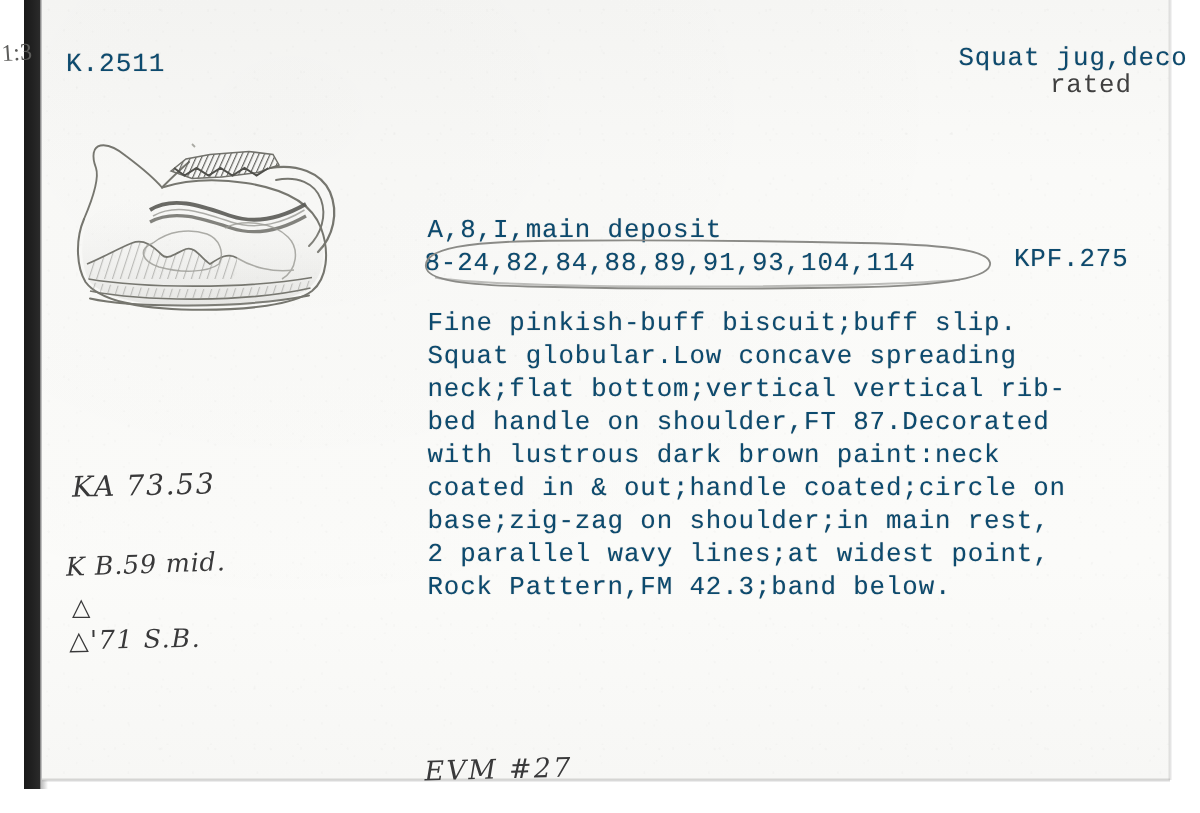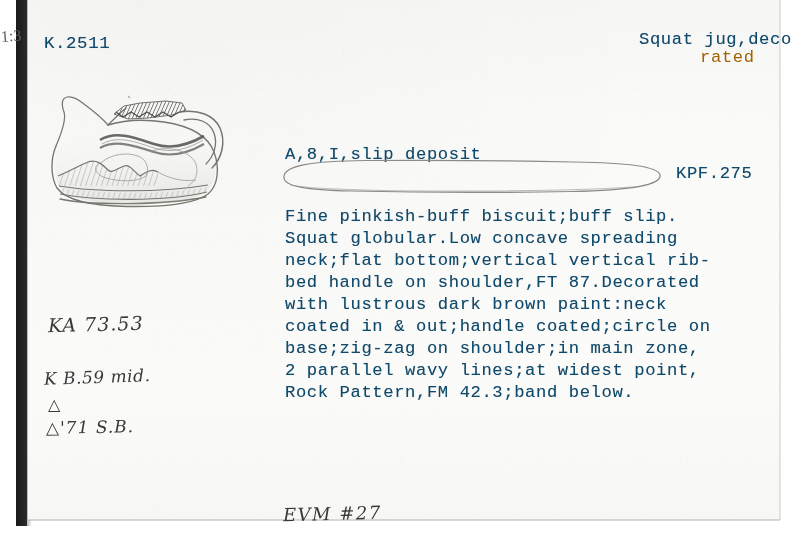--- a/index.html
+++ b/index.html
@@ -105,21 +105,21 @@
 
   #title-block {
     left: 596px; top: 31px;
     line-height: 17px;
     font-size: 17.2px;
     margin-left: 43px;
   }
   #title-line-2 {
     position:absolute; left: 700px; top: 48px;
     font-size: 17.2px;
-    color:#a16207;
+    color:#404040;
     letter-spacing:.6px;
     font-family: "Liberation Mono", "DejaVu Sans Mono", monospace;
     white-space: pre;
   }
 
   #dimensions-block { left: 285px; top: 78px; }
   #deposit-line { left: 285px; top: 144px; }
   #kpf-number  { left: 676px; top: 144px; margin-top: 19px; }
   #sherd-numbers { left: 283px; top: 166px; }
   #scale-note {
@@ -174,38 +174,39 @@
   <div class="card"></div>
   <div class="card-bottom-edge"></div>
   <div class="card-right-edge"></div>
 
   <div class="tw" id="catalogue-number">K.2511</div>
 
   <div class="tw" id="title-block">Squat jug,deco</div>
   <div id="title-line-2">rated</div>
 
 
-  <div class="tw" id="deposit-line">A,8,I,slip deposit</div>
+  <div class="tw" id="deposit-line">A,8,I,main deposit</div>
   <div class="tw" id="kpf-number">KPF.275</div>
+  <div class="tw" id="sherd-numbers">8-24,82,84,88,89,91,93,104,114</div>
 
   <svg id="sherd-ellipse" viewBox="0 0 392 36">
     <path d="M10,20 C8,7 40,3 92,2.5 C150,2 232,2.5 300,4 C352,5 384,8 386,17
              C388,27 356,32.5 298,33.5 C230,34.8 140,34.5 78,33 C30,31.8 11,28 10,20 Z"></path>
     <path d="M16,27 C40,31.5 120,33.2 200,33 C268,32.8 330,31.5 366,28.5" opacity=".55"></path>
   </svg>
 
   <div id="scale-note">1:3</div>
 
   <div class="tw" id="description-block"><span>Fine pinkish-buff biscuit;buff slip.</span>
 <span>Squat globular.Low concave spreading</span>
 <span>neck;flat bottom;vertical vertical rib-</span>
 <span>bed handle on shoulder,FT 87.Decorated</span>
 <span>with lustrous dark brown paint:neck</span>
 <span>coated in &amp; out;handle coated;circle on</span>
-<span>base;zig-zag on shoulder;in main zone,</span>
+<span>base;zig-zag on shoulder;in main rest,</span>
 <span>2 parallel wavy lines;at widest point,</span>
 <span>Rock Pattern,FM 42.3;band below.</span></div>
 
   <div class="hand" id="note-ka">KA 73.53</div>
   <div class="hand" id="note-kb">K B.59 mid.</div>
   <div class="hand" id="note-tri1">△</div>
   <div class="hand" id="note-tri2">△'71 S.B.</div>
   <div class="hand" id="note-evm">EVM #27</div>
 
   <svg id="jug-drawing" viewBox="0 0 220 130">

